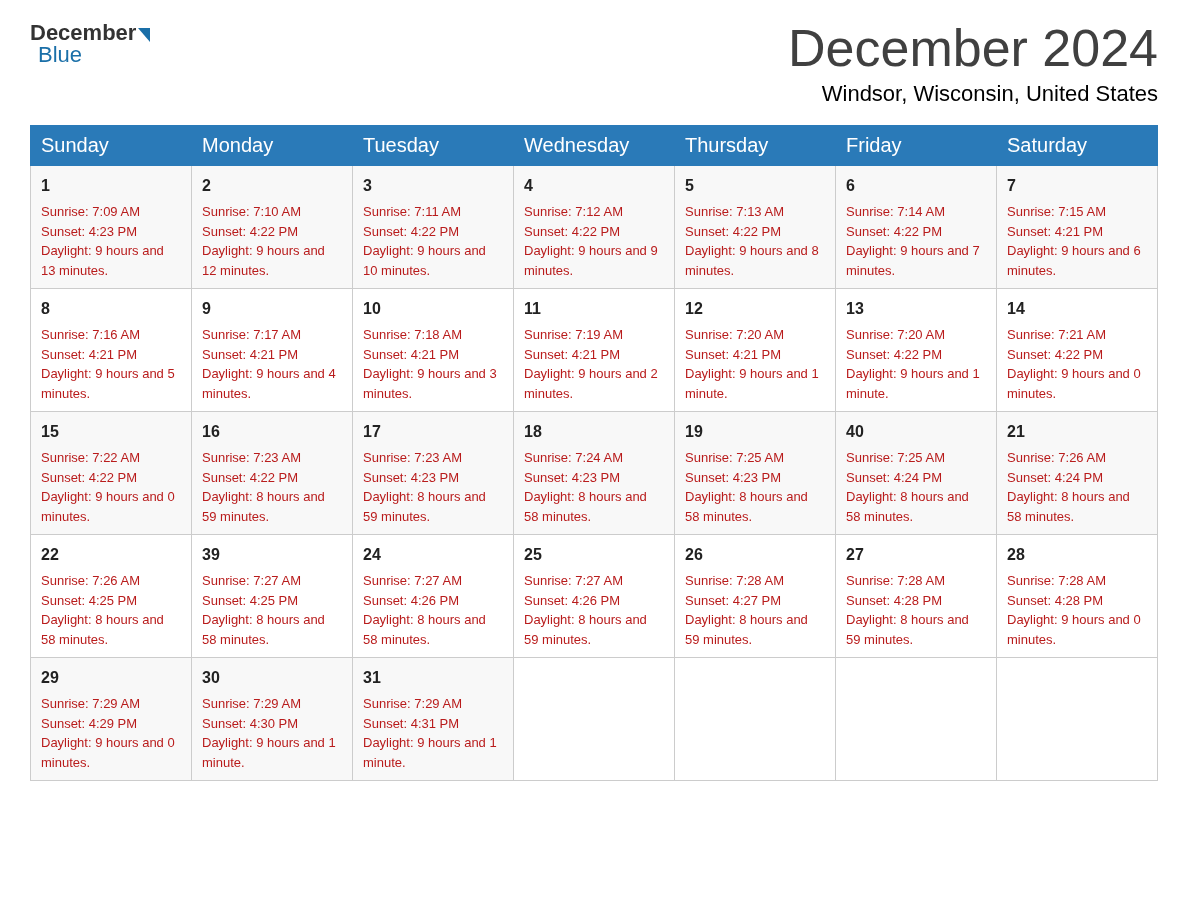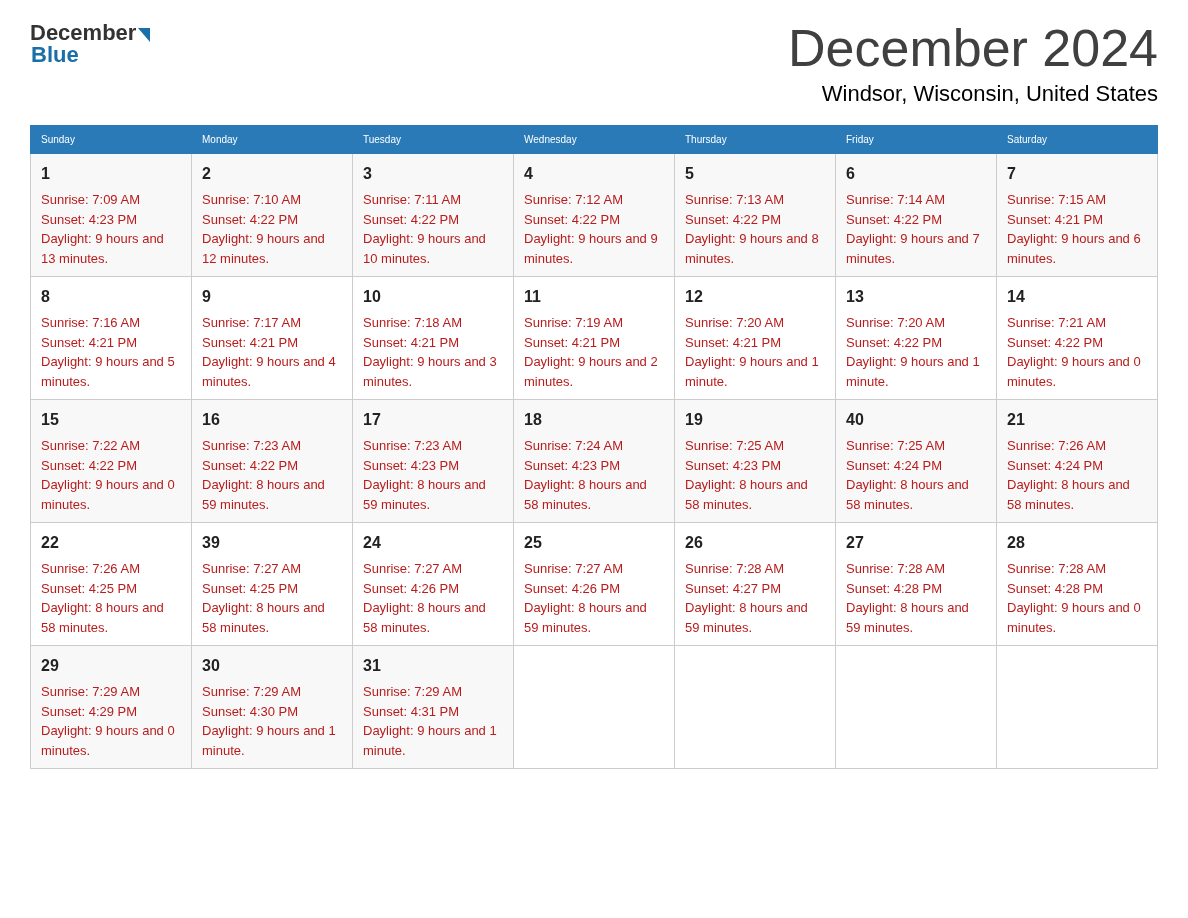--- a/index.html
+++ b/index.html
@@ -56,21 +56,21 @@
       margin-top: 4px;
     }
     table {
       width: 100%;
       border-collapse: collapse;
       table-layout: fixed;
     }
     thead tr th {
       background-color: #2a7ab8;
       color: #fff;
-      font-size: 10px;
+      font-size: 20px;
       font-weight: normal;
       padding: 8px 10px;
       text-align: left;
       border: 1px solid #2a7ab8;
     }
     tbody tr td {
       vertical-align: top;
       padding: 8px 10px;
       border: 1px solid #ccc;
       font-size: 13px;
@@ -93,23 +93,23 @@
       background: #f8f8f8;
     }
     tbody tr:nth-child(even) td {
       background: #ffffff;
     }
     tbody tr td.empty {
       background: #ffffff;
     }
     .logo-line2 {
       font-size: 22px;
-      font-weight: bold;
+      font-weight: normal;
       color: #1a6fa8;
-      margin-left: 1px;
+      margin-left: 8px;
       margin-top: -4px;
     }
   </style>
 </head>
 <body>
 
 <div class="header">
   <div class="logo">
     <div class="logo-text">
       <span class="logo-general">December</span>

